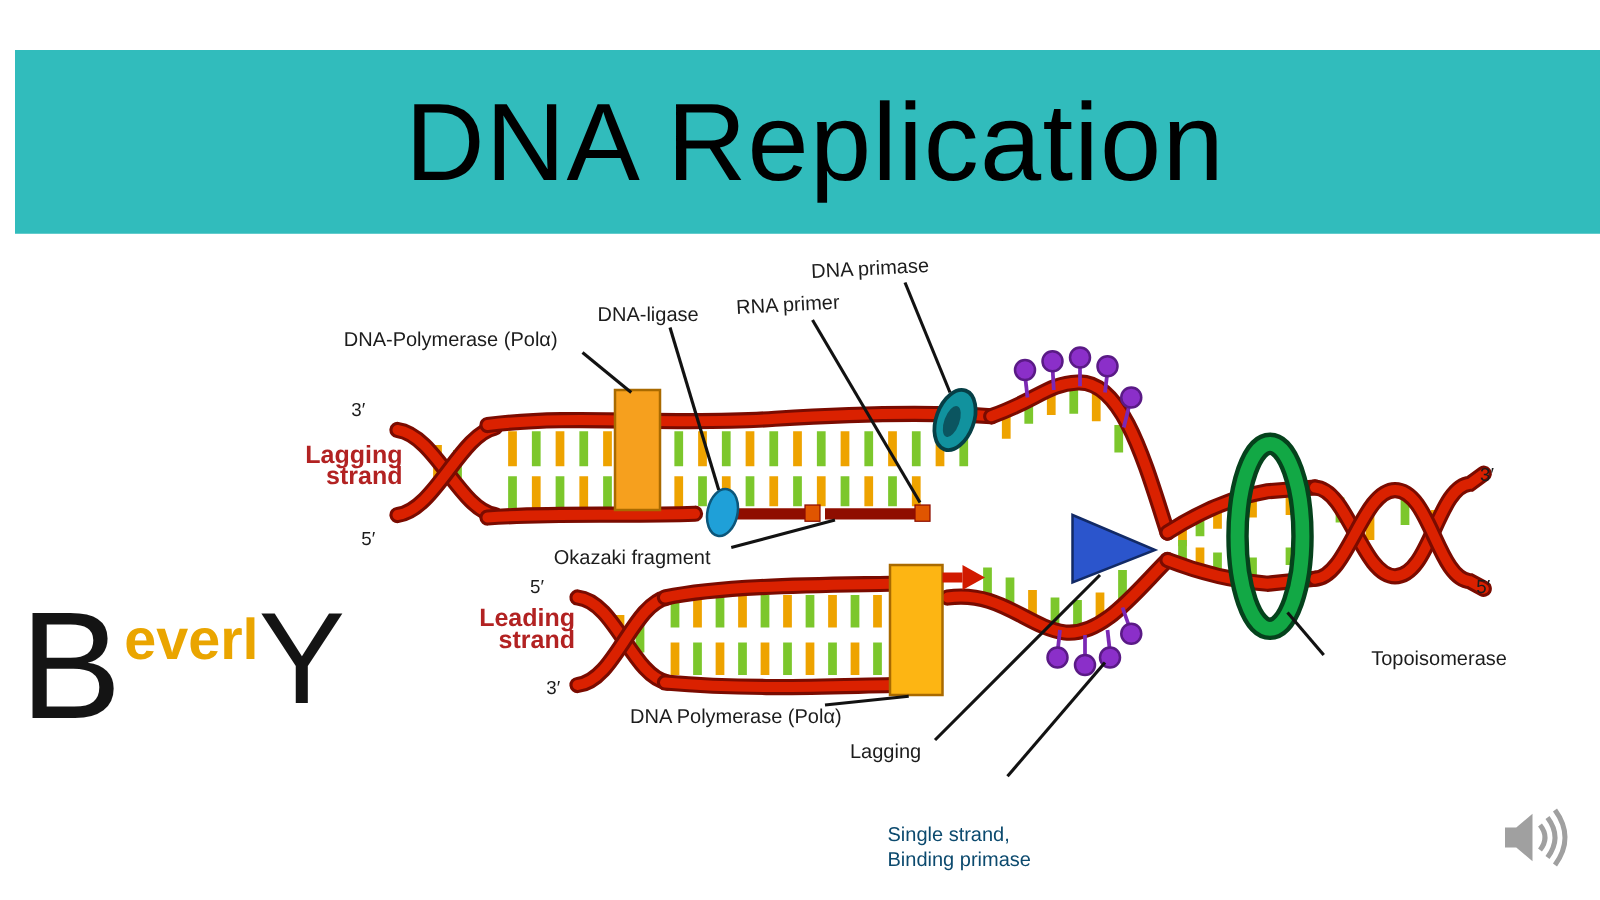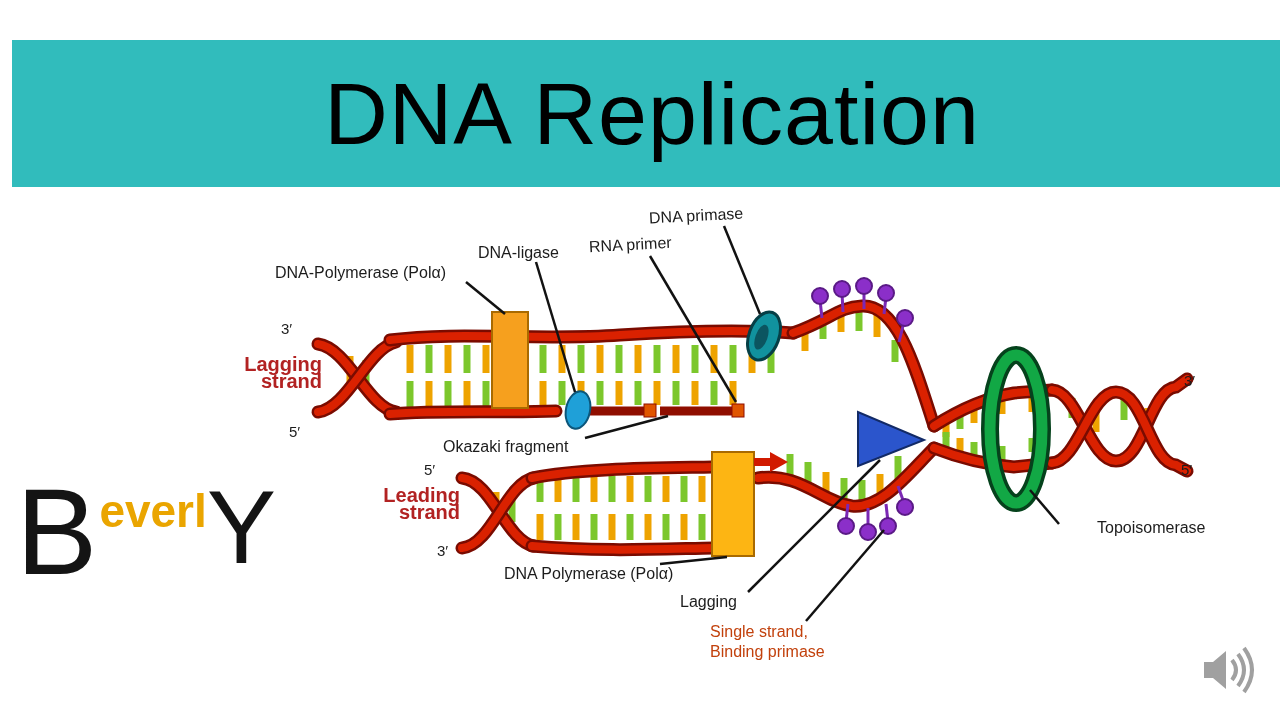--- a/index.html
+++ b/index.html
@@ -11,21 +11,21 @@
     position:absolute;left:0;top:40px;width:1280px;height:147px;
     background:#31bcbc;display:flex;align-items:center;justify-content:center;margin-left:12px;
   }
   .title{font-size:88px;color:#000;letter-spacing:1px;}
   .lbl{position:absolute;font-size:16px;color:#1c1c1c;white-space:nowrap;}
   .prime{font-size:15px;}
   .strand-lbl{
     position:absolute;font-size:20px;font-weight:bold;color:#b22222;
     line-height:17px;text-align:right;
   }
-  .ssb-lbl{position:absolute;font-size:16px;color:#c2410c;line-height:20px;}
+  .ssb-lbl{position:absolute;font-size:16px;color:#0c4a6e;line-height:20px;margin-top:37px;}
   .logo{position:absolute;left:16px;top:476px;display:flex;align-items:flex-start;}
   .logo-b{font-size:122px;line-height:0.92;color:#141414;}
   .logo-mid{display:flex;flex-direction:column;margin-left:2px;margin-top:12px;}
   .logo-everl{font-size:46px;font-weight:bold;color:#eaa500;line-height:1.02;}
   .logo-iolog{font-size:46px;color:#141414;line-height:1.02;}
   .logo-y{font-size:104px;line-height:0.92;color:#141414;margin-top:4px;}
   svg.diagram{position:absolute;left:0;top:0;}
   .so{stroke:#7a0b00;stroke-width:13;fill:none;stroke-linecap:round;}
   .si{stroke:#da2100;stroke-width:8;fill:none;stroke-linecap:round;}
   .by{stroke:#eea300;stroke-width:7;}

